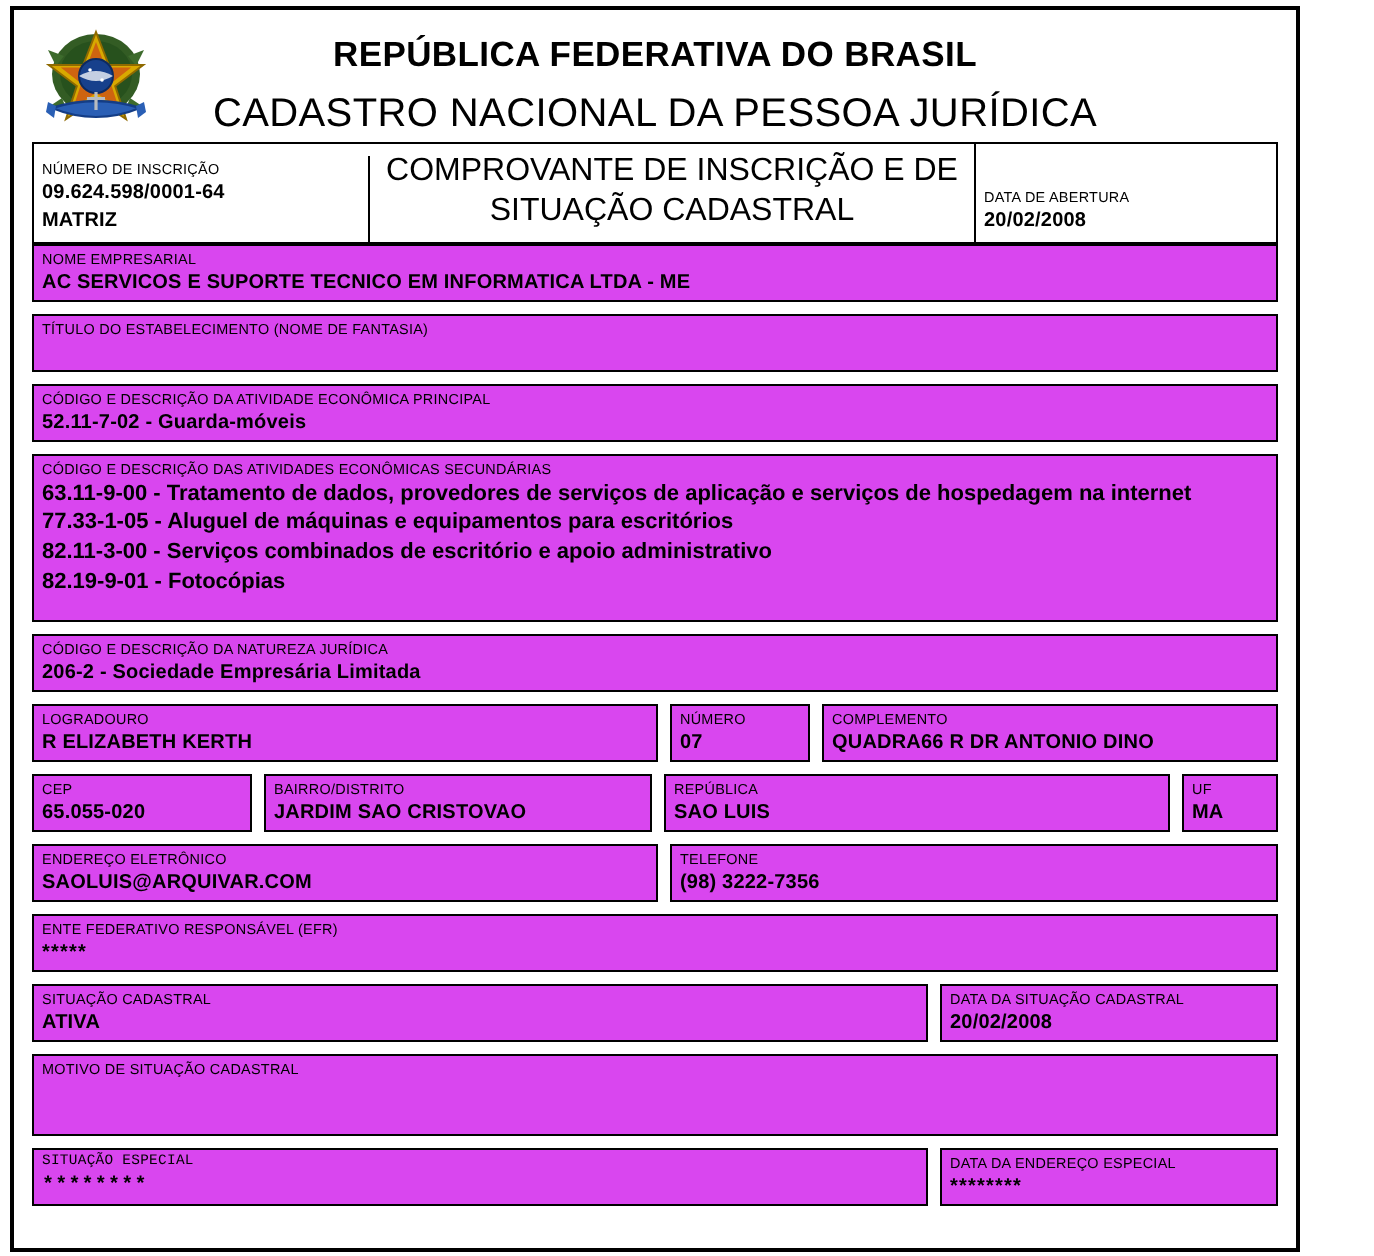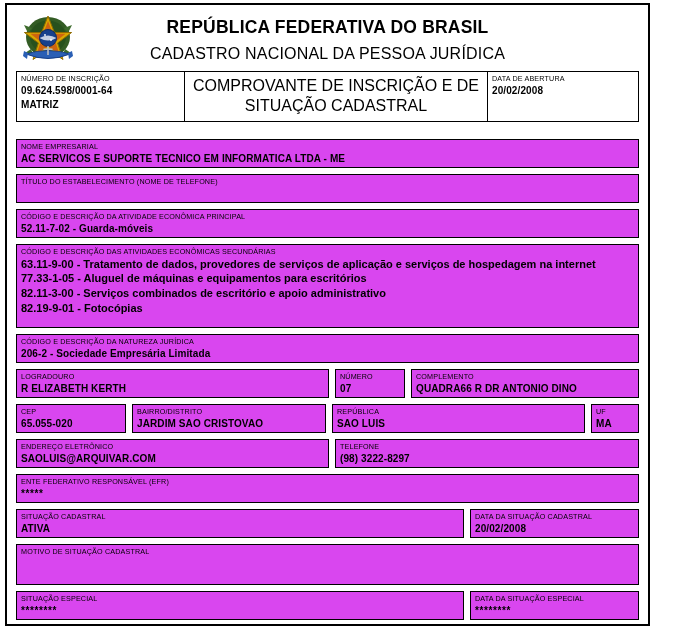--- a/index.html
+++ b/index.html
@@ -47,21 +47,21 @@
     text-align: center;
     padding-top: 3px;
   }
   .title-main {
     font-size: 17.5px;
     font-weight: bold;
     letter-spacing: 0.2px;
     line-height: 1.5;
   }
   .title-sub {
-    font-size: 16px;
+    font-size: 20px;
     font-weight: normal;
     letter-spacing: 0.2px;
     line-height: 1.5;
     margin-top: 2px;
   }
 
   
   .row {
     display: flex;
     margin-bottom: 6px;
@@ -91,23 +91,24 @@
     letter-spacing: 0.6px;
   }
   .gap {
     width: 6px;
     flex: 0 0 6px;
   }
 
   
   .hdr-row {
     display: flex;
-    margin-bottom: 17px;
+    margin-bottom: 0;
     border: 1.6px solid #000000;
     box-sizing: border-box;
+    align-items: flex-end;
   }
   .hdr-cell {
     padding: 2px 4px 3px 4px;
     box-sizing: border-box;
     overflow: hidden;
   }
   .hdr-cell.c1 {
     width: 168px;
     flex: 0 0 168px;
     border-right: 1.6px solid #000000;
@@ -205,21 +206,21 @@
 
     <div class="row">
       <div class="box flex1 h-name">
         <div class="lbl">NOME EMPRESARIAL</div>
         <div class="val">AC SERVICOS E SUPORTE TECNICO EM INFORMATICA LTDA - ME</div>
       </div>
     </div>
 
     <div class="row">
       <div class="box flex1 h-std">
-        <div class="lbl">TÍTULO DO ESTABELECIMENTO (NOME DE TELEFONE)</div>
+        <div class="lbl">TÍTULO DO ESTABELECIMENTO (NOME DE FANTASIA)</div>
       </div>
     </div>
 
     <div class="row">
       <div class="box flex1 h-std">
         <div class="lbl">CÓDIGO E DESCRIÇÃO DA ATIVIDADE ECONÔMICA PRINCIPAL</div>
         <div class="val">52.11-7-02 - Guarda-móveis</div>
       </div>
     </div>
 
@@ -280,21 +281,21 @@
     </div>
 
     <div class="row">
       <div class="box h-std" style="width:313px;flex:0 0 313px;">
         <div class="lbl">ENDEREÇO ELETRÔNICO</div>
         <div class="val">SAOLUIS@ARQUIVAR.COM</div>
       </div>
       <div class="gap"></div>
       <div class="box flex1 h-std">
         <div class="lbl">TELEFONE</div>
-        <div class="val">(98) 3222-8297</div>
+        <div class="val">(98) 3222-7356</div>
       </div>
     </div>
 
     <div class="row">
       <div class="box flex1 h-std">
         <div class="lbl">ENTE FEDERATIVO RESPONSÁVEL (EFR)</div>
         <div class="val stars">*****</div>
       </div>
     </div>
 
@@ -311,25 +312,25 @@
     </div>
 
     <div class="row">
       <div class="box flex1 h-motivo">
         <div class="lbl">MOTIVO DE SITUAÇÃO CADASTRAL</div>
         <div class="val"></div>
       </div>
     </div>
 
     <div class="row">
-      <div class="box h-std" style="width:448px;flex:0 0 448px;">
+      <div class="box h-std" style="width:448px;flex:0 0 448px;font-family:Liberation Mono, monospace;">
         <div class="lbl">SITUAÇÃO ESPECIAL</div>
         <div class="val stars">********</div>
       </div>
       <div class="gap"></div>
       <div class="box flex1 h-std">
-        <div class="lbl">DATA DA SITUAÇÃO ESPECIAL</div>
+        <div class="lbl">DATA DA ENDEREÇO ESPECIAL</div>
         <div class="val stars">********</div>
       </div>
     </div>
 
   </div>
 </div>
 
 </body></html>

